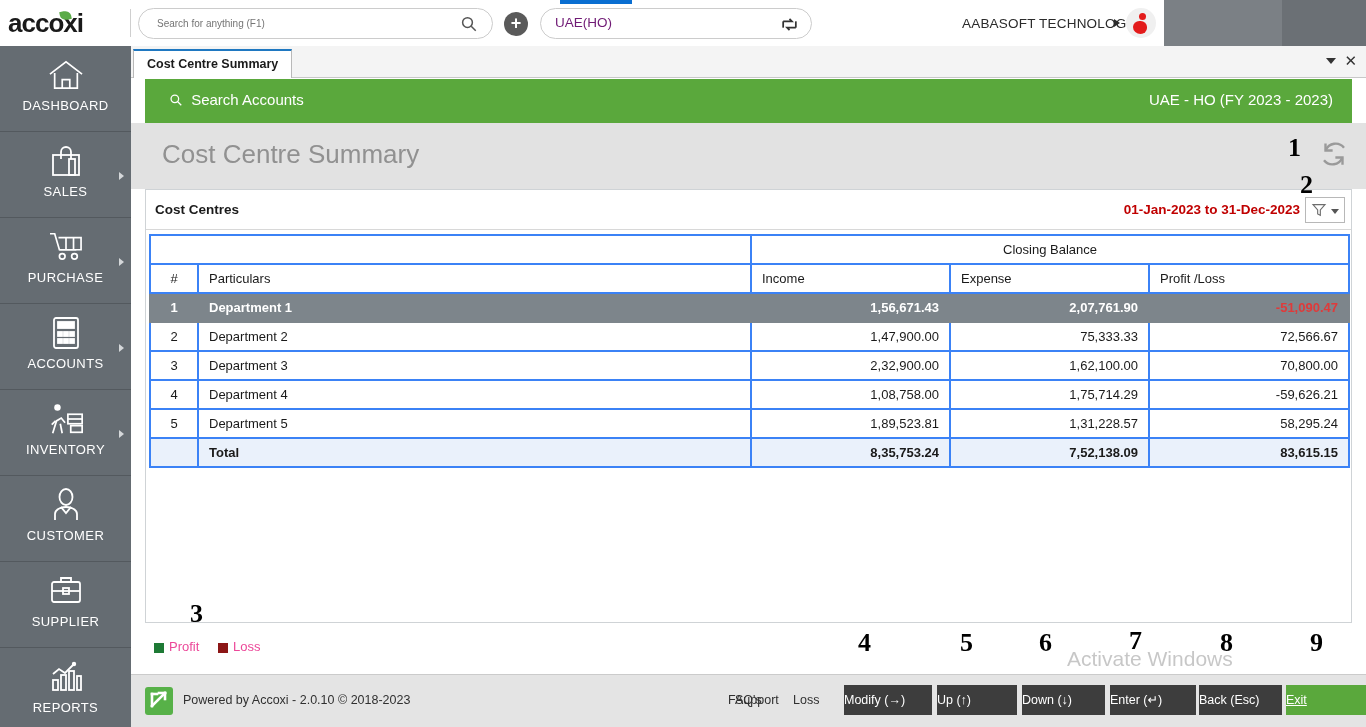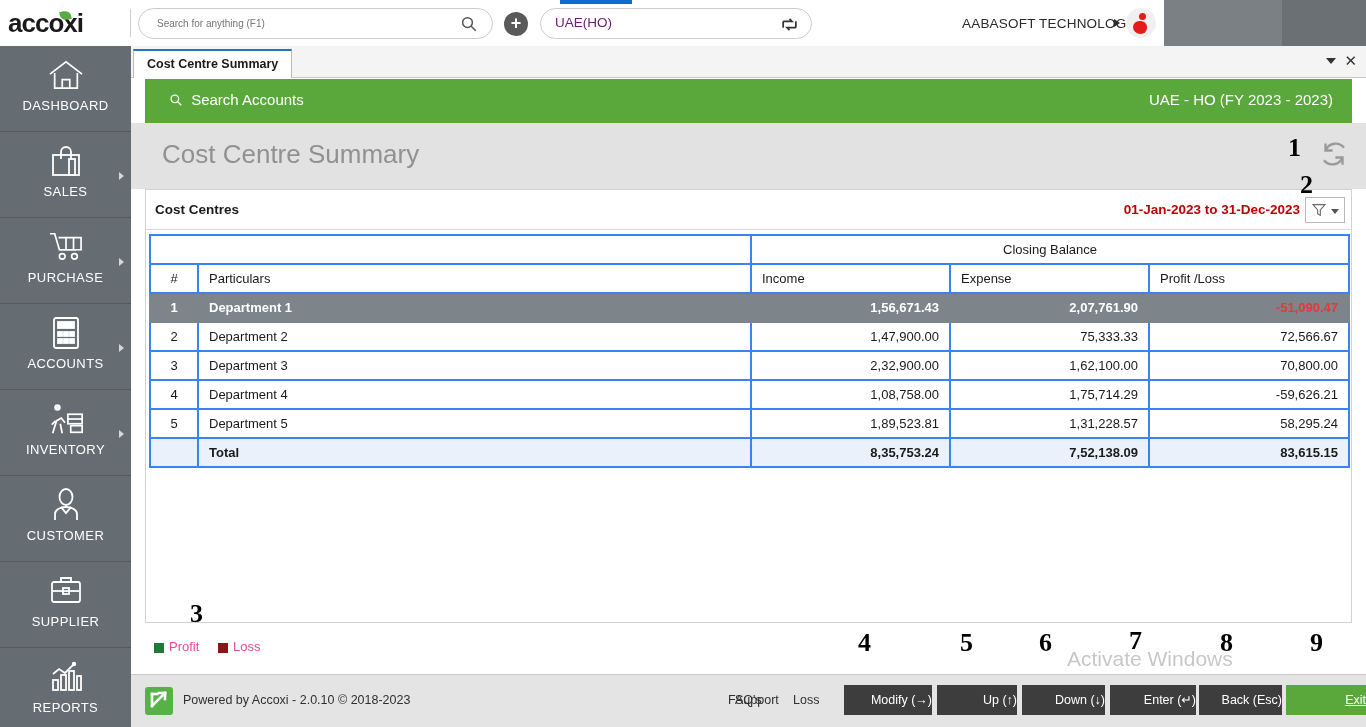--- a/index.html
+++ b/index.html
@@ -111,21 +111,21 @@
 
   
   .footer { position:absolute; left:131px; top:674px; width:1235px; height:53px;
             background:#e4e4e4; border-top:1px solid #cbcbcb; }
   .accoxi-mark { position:absolute; left:14px; top:12px; width:28px; height:28px;
                  background:#57b148; border-radius:3px; }
   .accoxi-mark svg { position:absolute; left:4px; top:4px; }
   .powered { position:absolute; left:52px; top:18px; font-size:12.5px; color:#303030; }
   .flink { position:absolute; top:18px; font-size:12.5px; color:#303030; }
   .fbtn { position:absolute; top:10px; height:30px; background:#3d3d3d; color:#ffffff;
-          font-size:12.5px; text-align:right; line-height:30px; border:none; }
+          font-size:12.5px; text-align:left; line-height:30px; border:none; }
   .fbtn.exit { background:#5aa83c; }
   .fbtn.exit span { text-decoration:underline; }
 
   
   .wm1 { position:absolute; left:1067px; top:647px; font-size:21px; color:#9a9a9a; opacity:.55; }
   .wm2 { position:absolute; left:1067px; top:673px; font-size:13.5px; color:#9a9a9a; opacity:.55; }
 
   
   .anno { position:absolute; font-family:"Liberation Serif", serif;
           font-weight:bold; color:#000000; font-size:26px; z-index:50; }

